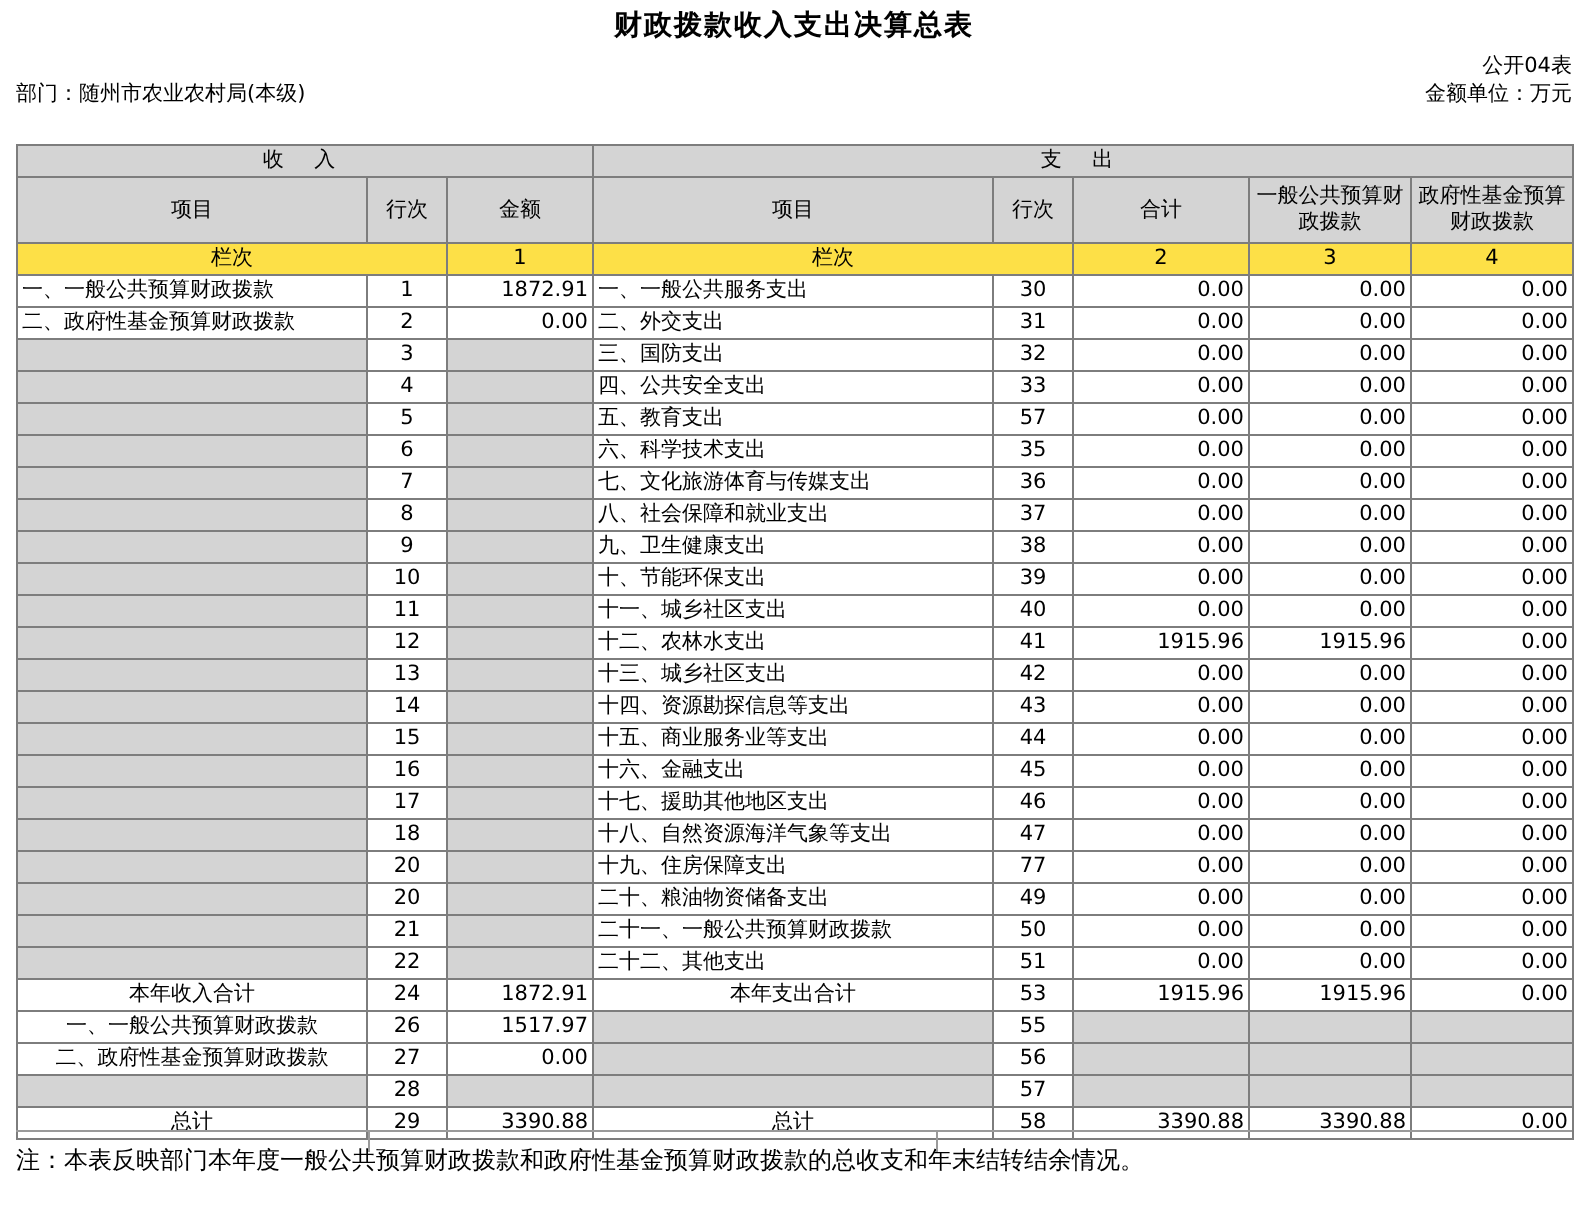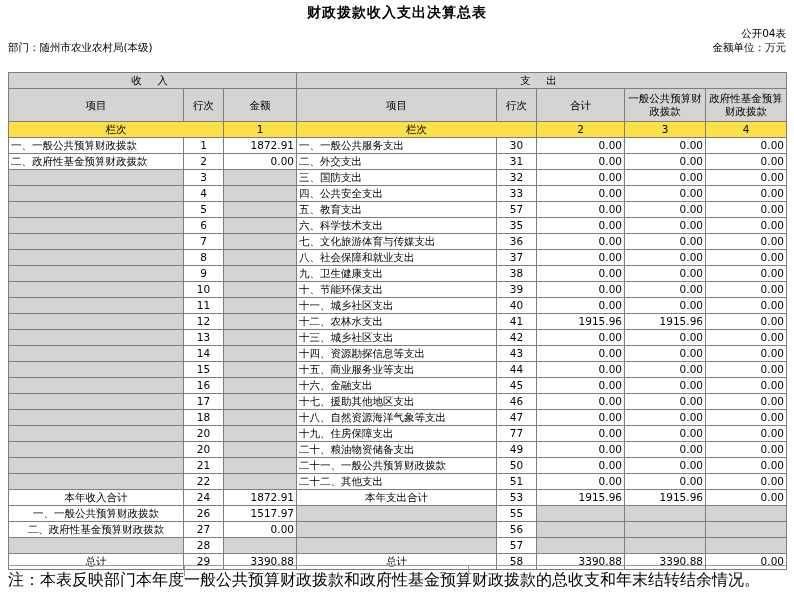--- a/index.html
+++ b/index.html
@@ -79,21 +79,21 @@
     height: 14px;
   }
   .shade {
     background: #d4d4d4;
   }
   .txt-l { text-align: left; }
   .txt-c { text-align: center; }
   .txt-r { text-align: right; padding-right: 4px; }
   .bold { font-weight: bold; }
   .note {
-    font-size: 16px;
+    font-size: 12px;
     padding-top: 3px;
     line-height: 14px;
   }
   .footline {
     position: absolute;
     left: 8px;
     right: 8px;
     bottom: 0;
     height: 10px;
     border-top: 1px solid #9a9a9a;

